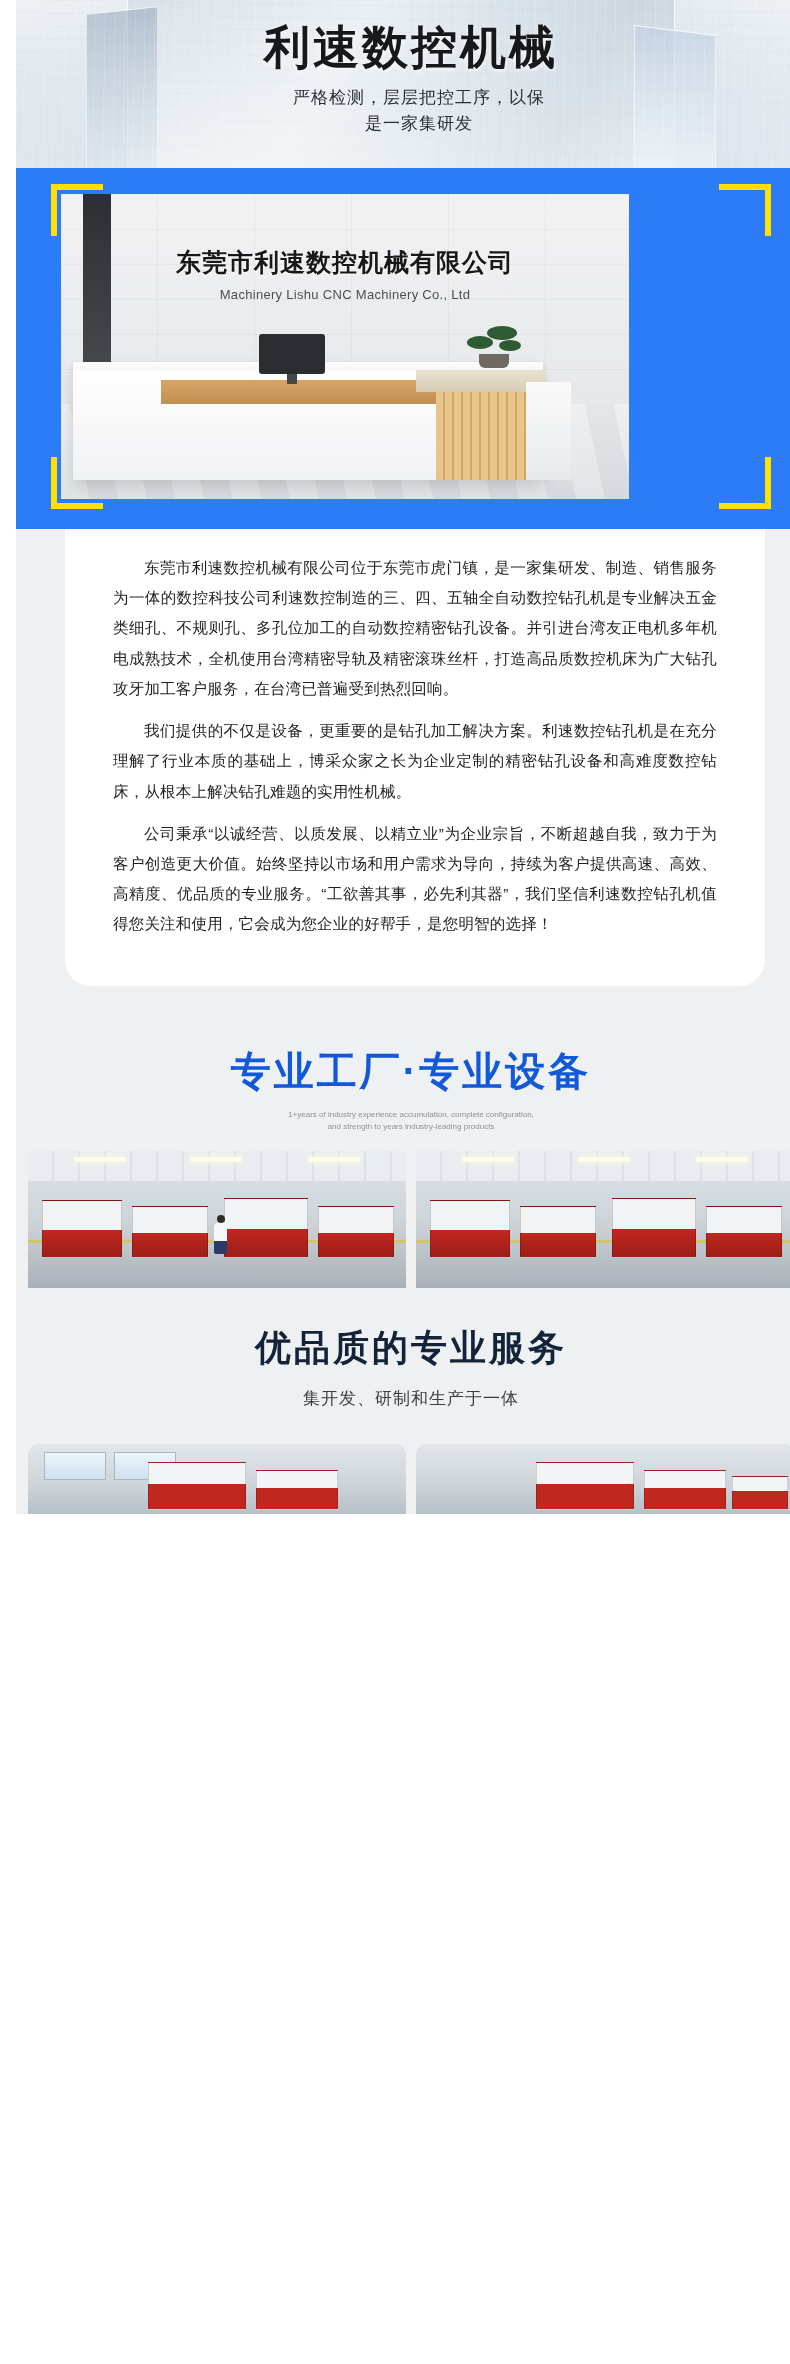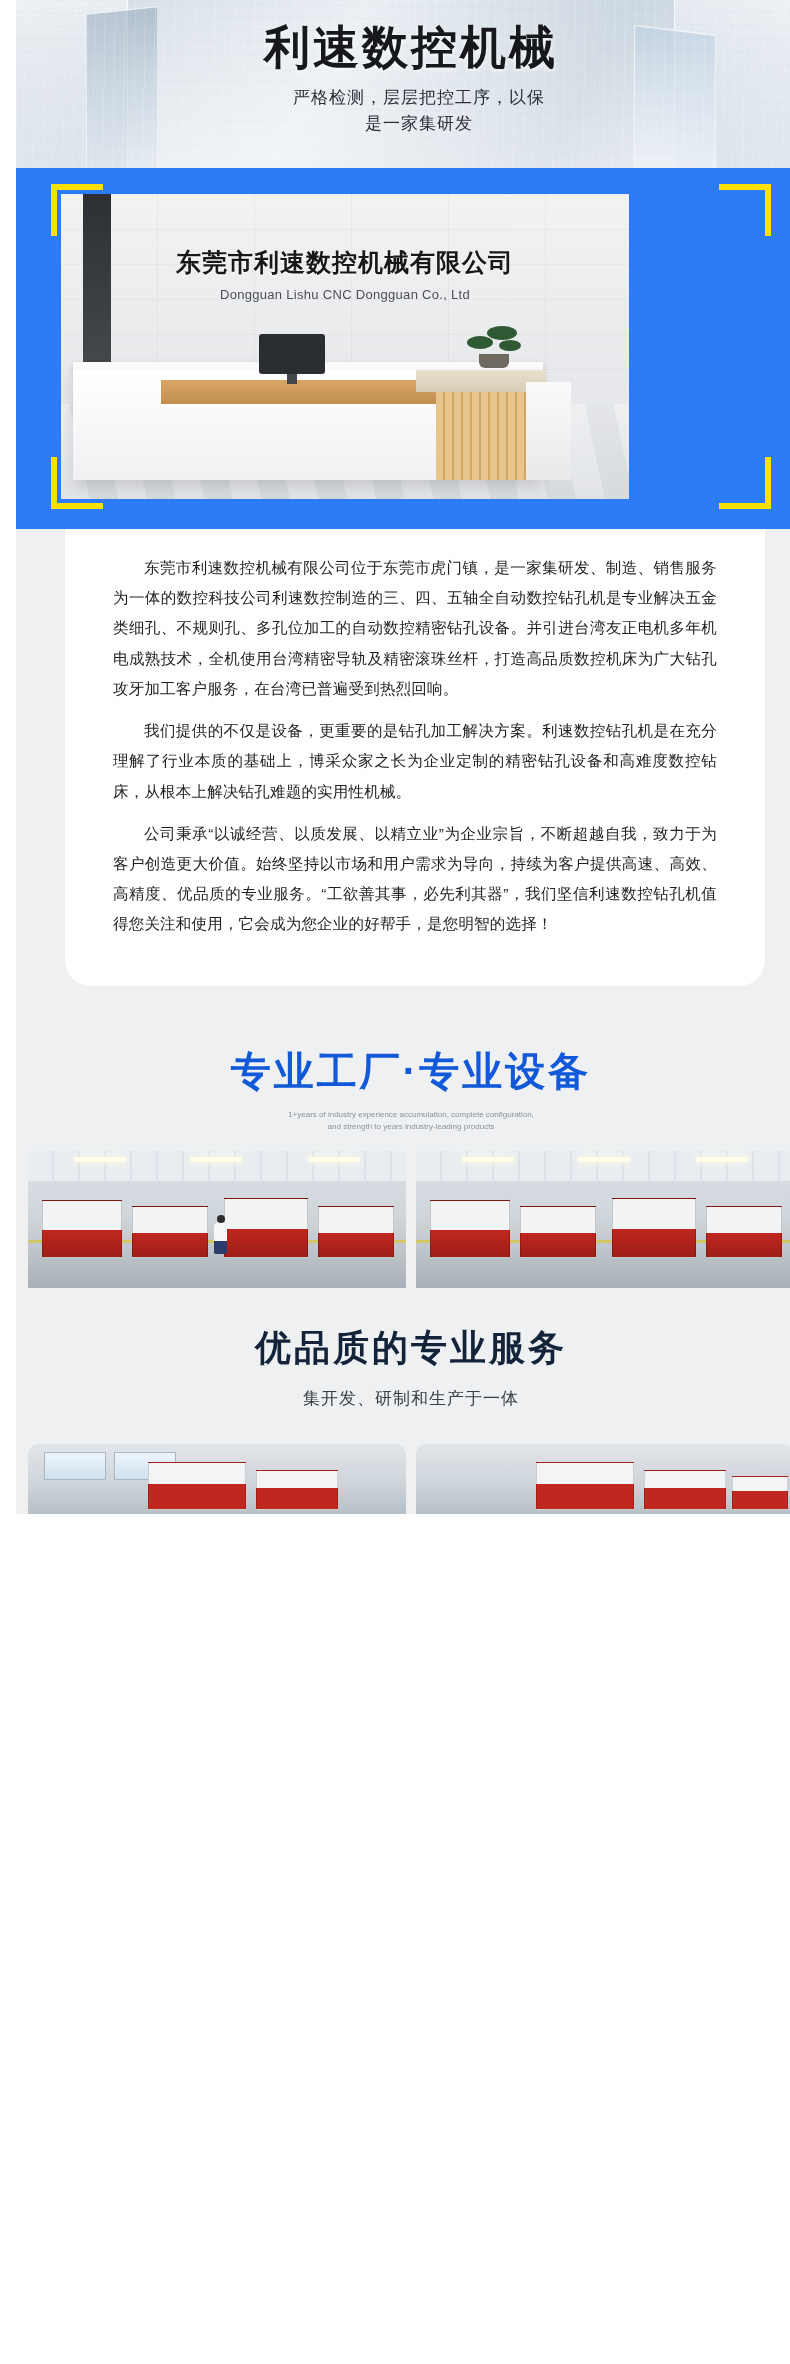--- a/index.html
+++ b/index.html
@@ -360,21 +360,21 @@
         <div class="cab2"></div>
         <div class="plant">
             <i></i>
             <i></i>
             <i></i>
           </div>
         <div class="plant-pot"></div>
         <div class="monitor"></div>
         <div class="office-text">
           <div class="office-cn">东莞市利速数控机械有限公司</div>
-          <div class="office-en">Dongguan Lishu CNC Dongguan Co., Ltd</div>
+          <div class="office-en">Machinery Lishu CNC Machinery Co., Ltd</div>
         </div>
       </div>
     </div>
   </div>
 
   <div class="about-outer">
     <div class="about-card">
       <p>东莞市利速数控机械有限公司位于东莞市虎门镇，是一家集研发、制造、销售服务为一体的数控科技公司利速数控制造的三、四、五轴全自动数控钻孔机是专业解决五金类细孔、不规则孔、多孔位加工的自动数控精密钻孔设备。并引进台湾友正电机多年机电成熟技术，全机使用台湾精密导轨及精密滚珠丝杆，打造高品质数控机床为广大钻孔攻牙加工客户服务，在台湾已普遍受到热烈回响。</p>
       <p>我们提供的不仅是设备，更重要的是钻孔加工解决方案。利速数控钻孔机是在充分理解了行业本质的基础上，博采众家之长为企业定制的精密钻孔设备和高难度数控钻床，从根本上解决钻孔难题的实用性机械。</p>
       <p>公司秉承“以诚经营、以质发展、以精立业”为企业宗旨，不断超越自我，致力于为客户创造更大价值。始终坚持以市场和用户需求为导向，持续为客户提供高速、高效、高精度、优品质的专业服务。“工欲善其事，必先利其器”，我们坚信利速数控钻孔机值得您关注和使用，它会成为您企业的好帮手，是您明智的选择！</p>

